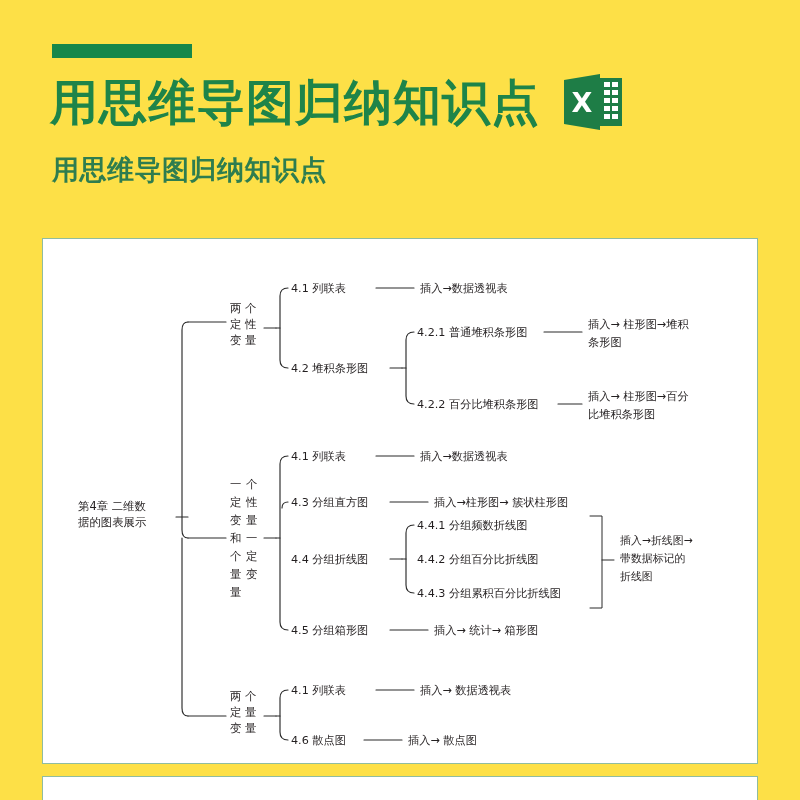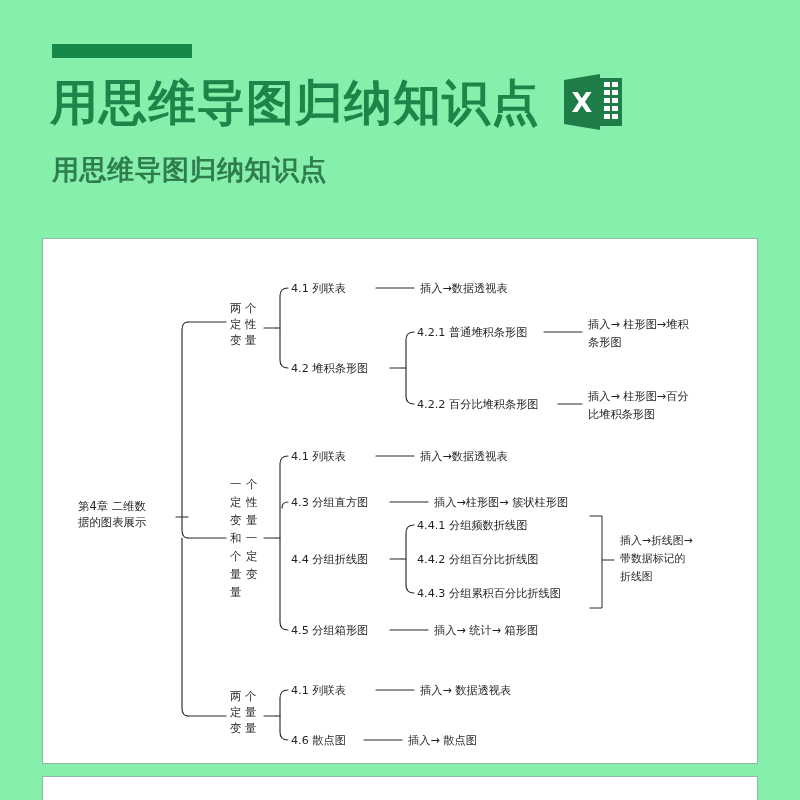--- a/index.html
+++ b/index.html
@@ -6,21 +6,21 @@
   html, body {
     margin: 0; padding: 0;
     width: 800px; height: 800px;
     background: #ffffff;
     font-family: "Liberation Sans", "DejaVu Sans", sans-serif;
     overflow: hidden;
   }
   #page {
     position: relative;
     width: 800px; height: 800px;
-    background: #86efac;
+    background: #fde047;
   }
 
   
   .accent-bar {
     position: absolute;
     left: 52px; top: 44px;
     width: 140px; height: 14px;
     background: #17874A;
   }
   .title-row {

